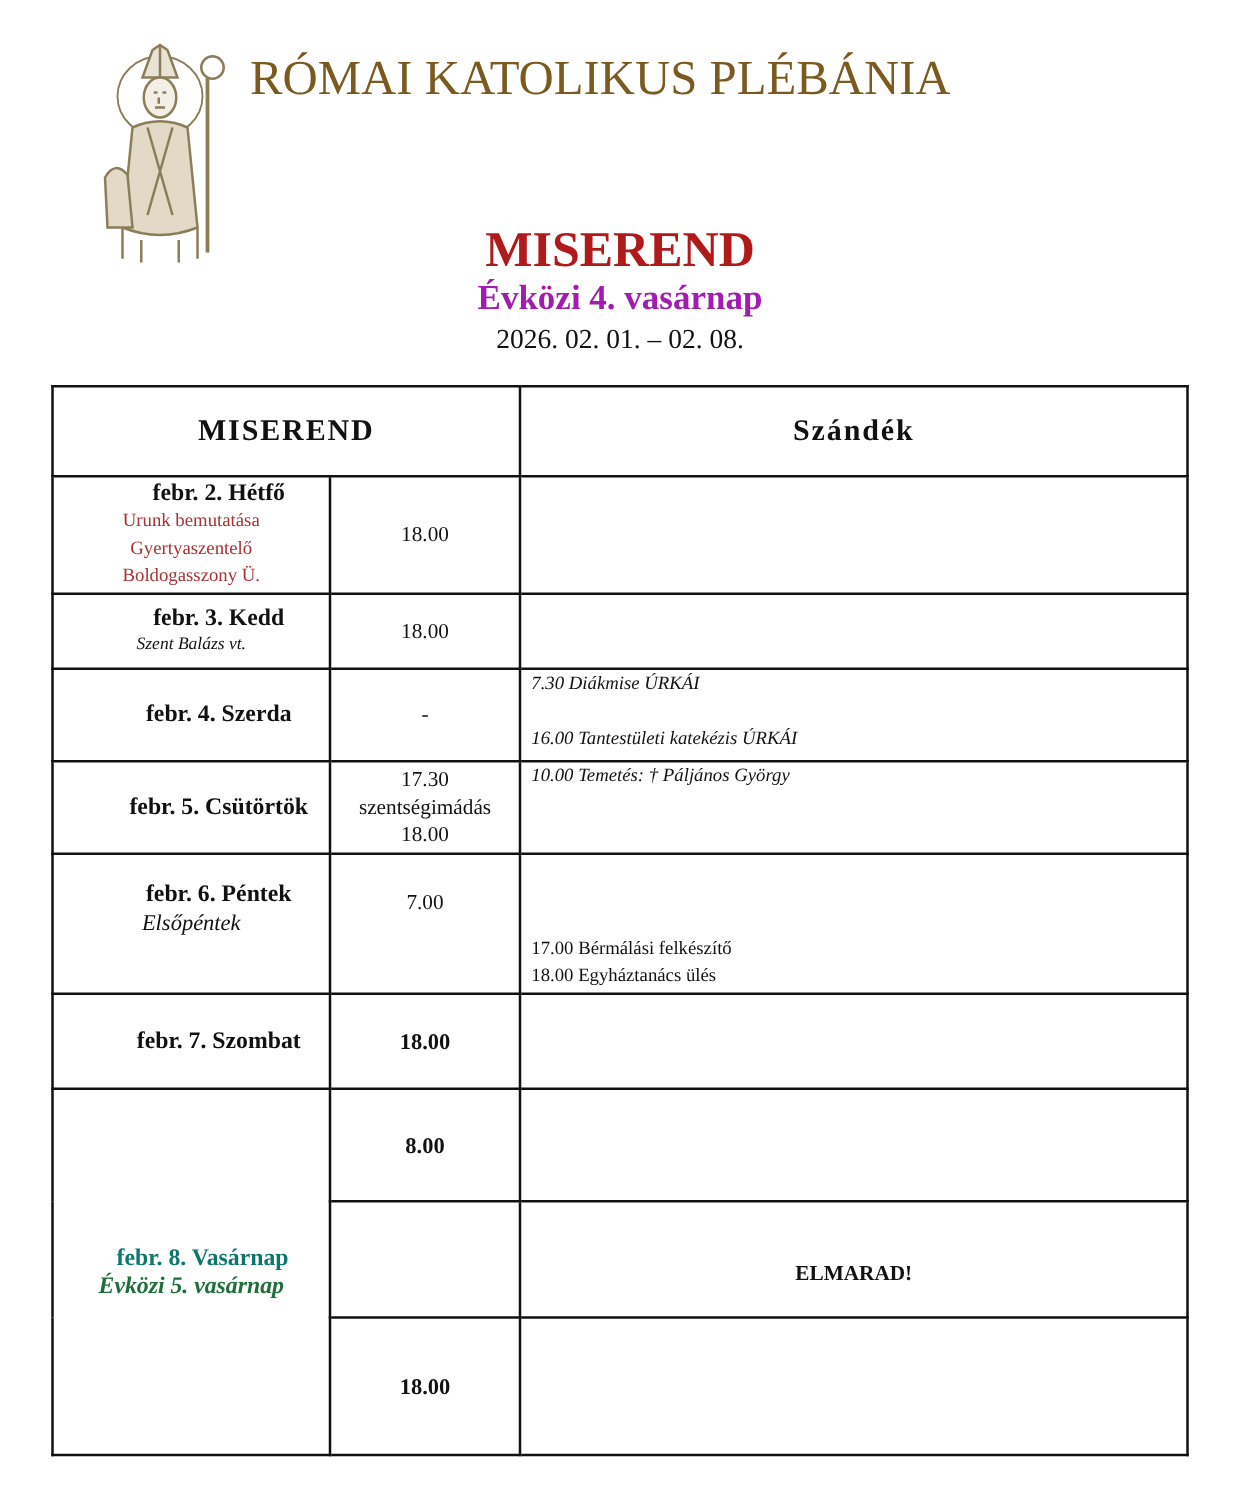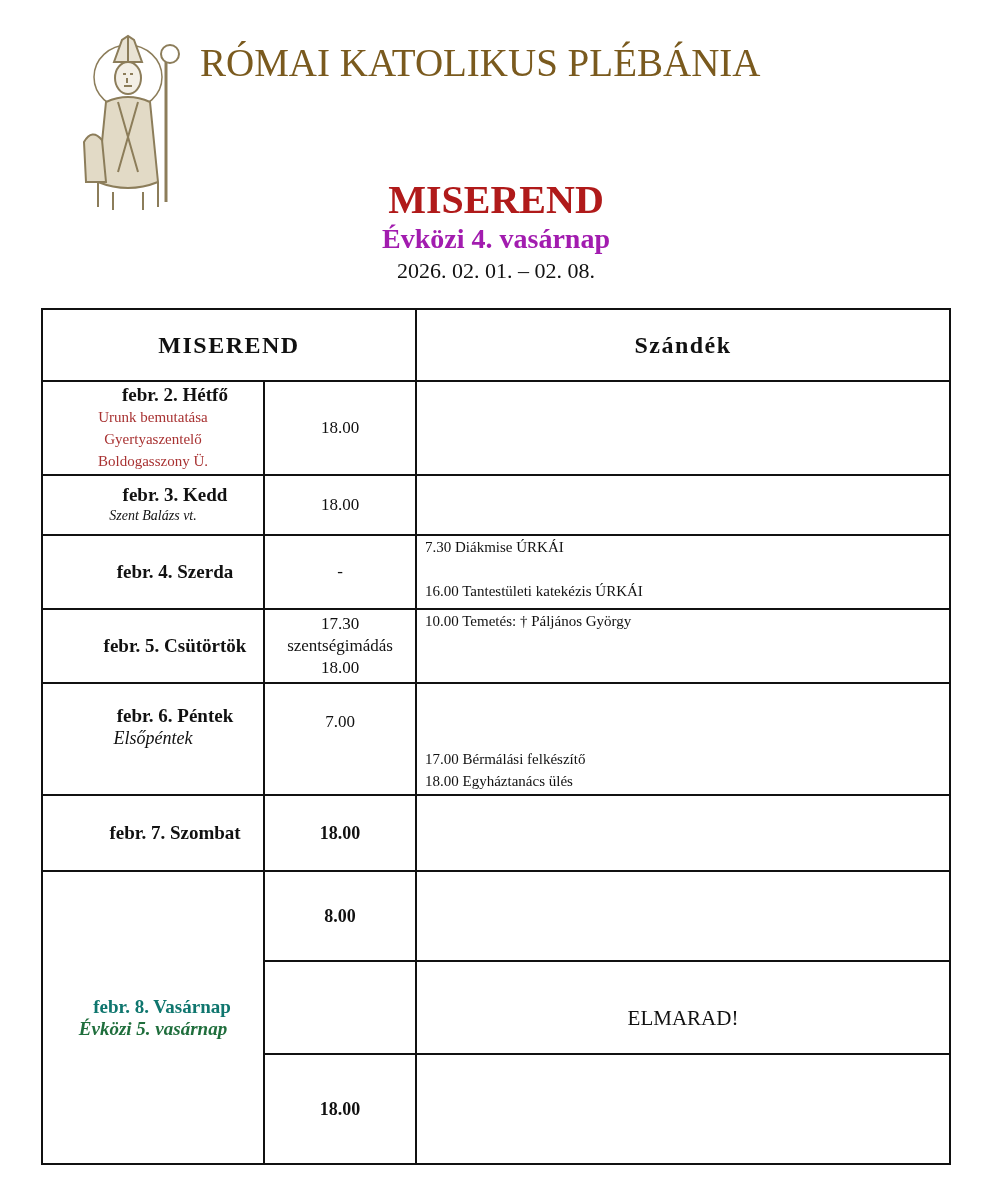--- a/index.html
+++ b/index.html
@@ -18,24 +18,24 @@
     table.sched td, table.sched th { border: 2px solid #111; padding: 0; vertical-align: middle; text-align: center; }
     th { font-weight: bold; font-size: 24px; letter-spacing: 1.5px; }
     .c1 { width: 222px; } .c2 { width: 152px; } .c3 { width: auto; }
     .day { font-weight: bold; font-size: 19px; line-height: 22px; padding-left: 44px; }
     .feast-red { color: #a83232; font-size: 15px; line-height: 22px; }
     .feast-it { font-style: italic; font-size: 14px; line-height: 20px; }
     .feast-it2 { font-style: italic; font-size: 18px; line-height: 22px; }
     .time { font-size: 17px; line-height: 22px; }
     .time-b { font-size: 18px; font-weight: bold; }
     .int { text-align: left !important; vertical-align: top !important; font-size: 15px; padding-left: 8px !important; }
-    .it { }
+    .it { font-style: italic; }
     .sun-day { color: #0f766e; font-weight: bold; font-size: 19px; line-height: 22px; margin-left: 18px; }
     .sun-feast { color: #1f6e3c; font-weight: bold; font-style: italic; font-size: 19px; line-height: 22px; }
-    .cancel { font-weight: normal; font-size: 21px; text-align: center; }
+    .cancel { font-weight: bold; font-size: 17px; text-align: center; }
   </style>
 </head>
 <body>
 
 <div class="logo">
   <svg width="120" height="180" viewBox="0 0 120 180">
     <g fill="none" stroke="#8c7d5a" stroke-width="2">
       <ellipse cx="50" cy="45" rx="34" ry="32" stroke-width="1.5"></ellipse>
       <path d="M36 30 L44 8 L50 4 L56 8 L64 30 Z" fill="#e9e3d4"></path>
       <path d="M50 4 L50 30"></path>

